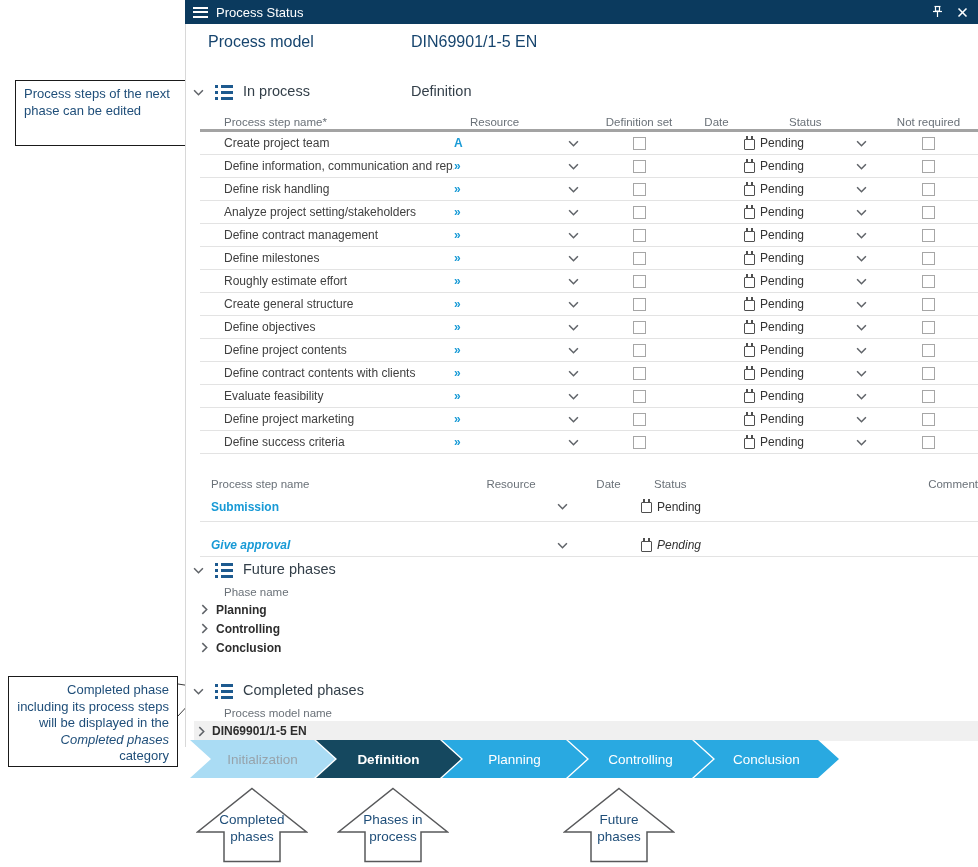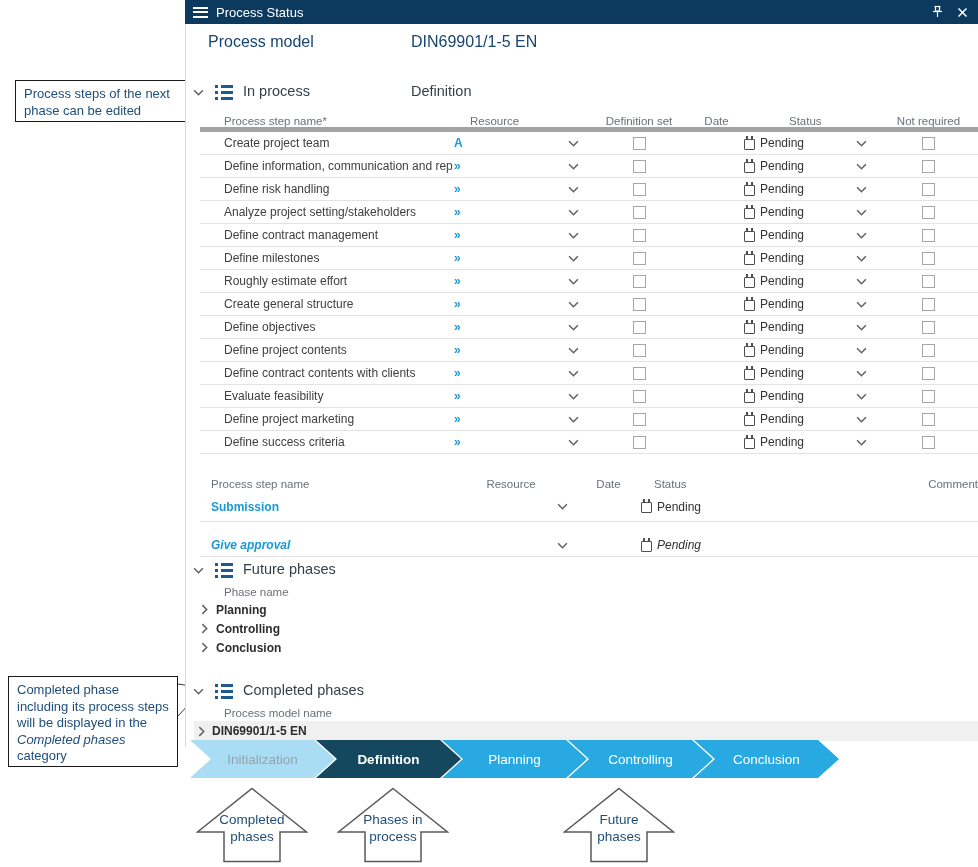--- a/index.html
+++ b/index.html
@@ -30,21 +30,21 @@
               display:flex; flex-direction:column; justify-content:space-between; }
   .listicon i { display:flex; height:3px; }
   .listicon i b { width:3px; height:3px; background:#1d5a8f; margin-right:3px; }
   .listicon i s { flex:1; height:3px; background:#1d5a8f; }
   .sec-title { position:absolute; left:57px; top:1px; font-size:14.5px; color:#333f49; }
   .sec-phase { position:absolute; left:225px; top:1px; font-size:14.5px; color:#333f49; }
 
   
   .t1wrap { margin-left:14px; margin-top:9px; }
   .t1h, .t1r { display:grid; grid-template-columns:24px 230px 135px 100px 55px 135px 1fr; align-items:center; }
-  .t1h { height:17px; font-size:11.5px; color:#6a7178; border-bottom:5px solid #a3a3a3; }
+  .t1h { height:17px; font-size:11.5px; color:#6a7178; border-bottom:3px solid #a3a3a3; }
   .t1r { height:23px; border-bottom:1px solid #e3e3e3; }
   .h-name { grid-column:2; }
   .h-res  { padding-left:16px; }
   .h-ph   { text-align:center; }
   .h-date { text-align:center; }
   .h-st   { padding-left:45px; }
   .h-nr   { text-align:center; }
   .c-name { grid-column:2; font-size:12px; color:#404040; white-space:nowrap; overflow:hidden; }
   .c-res  { display:flex; align-items:center; justify-content:space-between; padding-right:10px; }
   .resval { color:#189ad6; font-weight:bold; font-size:12px; font-style:normal; text-decoration:none; }
@@ -100,22 +100,22 @@
   
   .legend { position:absolute; left:0; top:787px; width:793px; height:78px; }
   .up-arrow { position:absolute; width:112px; height:76px; }
   .up-arrow svg { position:absolute; left:0; top:0; }
   .up-arrow .txt { position:absolute; left:0; right:0; top:24px; text-align:center;
                    font-size:13.5px; line-height:17px; color:#1f4e79; }
 
   
   .callout { position:absolute; border:1px solid #1a1a1a; background:#fff; color:#1f4e79;
              font-size:13px; line-height:16.5px; padding:5px 8px; }
-  .co1 { left:15px; top:80px;  width:171px; height:42px; }
-  .co2 { left:8px;  top:676px; width:170px; height:91px; }
+  .co1 { left:15px; top:80px;  width:171px; height:66px; }
+  .co2 { left:8px;  top:676px; width:170px; height:91px;text-align:right; }
   .tails { position:absolute; left:0; top:0; pointer-events:none; }
   .tails line { stroke:#3c3c3c; stroke-width:1; }
 </style>
 </head>
 <body>
 
 <div class="canvas">
 
   <svg class="tails" width="978" height="867">
     <line x1="186" y1="88" x2="214" y2="78"></line>

